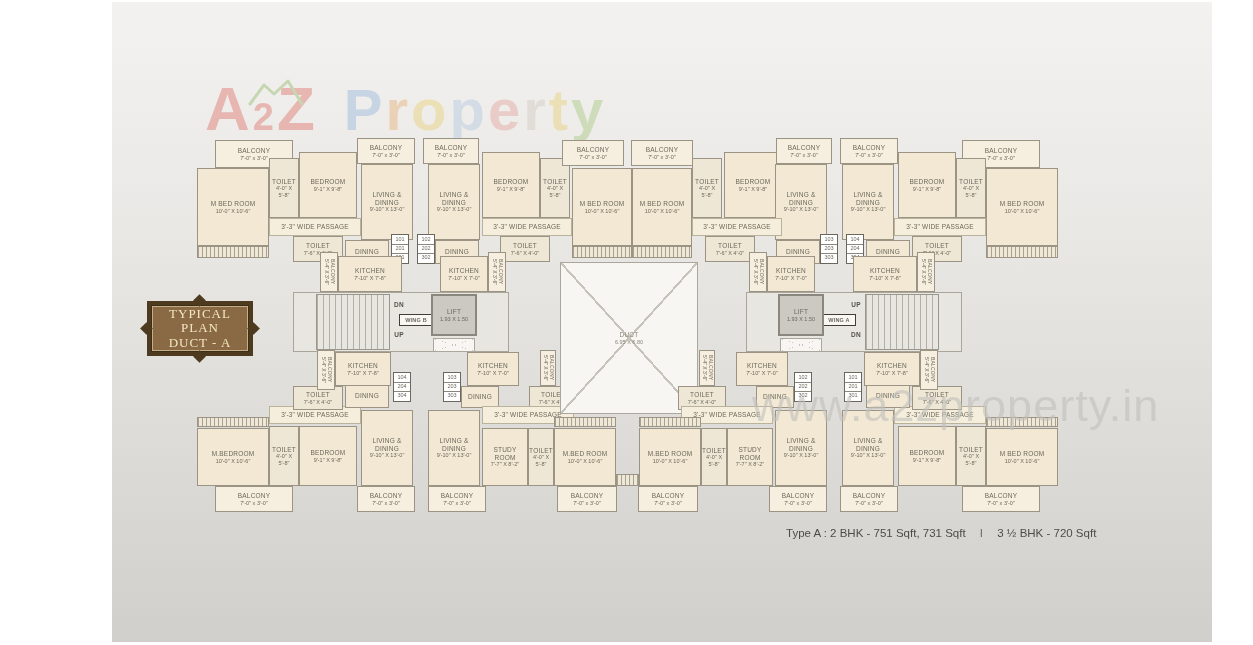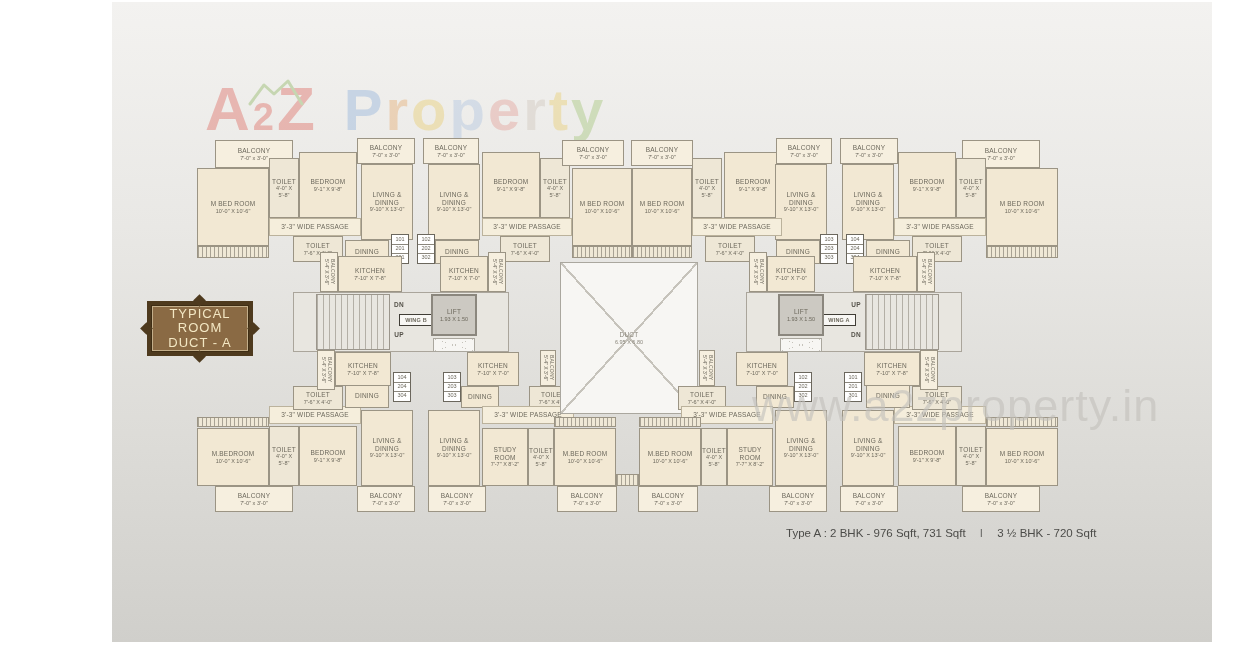--- a/index.html
+++ b/index.html
@@ -14,21 +14,21 @@
   .logo span{display:inline-block;vertical-align:baseline;}
   .logo svg{position:absolute;left:42px;top:0px;}
   
   .watermark{position:absolute;left:752px;top:380px;font-size:45px;color:#c3c1bc;
     opacity:.62;letter-spacing:1px;z-index:40;pointer-events:none;}
   
   .badge{position:absolute;left:147px;top:301px;width:98px;height:47px;
     background:#8a6a44;border:4px solid #4e3a1e;
     box-shadow:inset 0 0 0 1px #3f2d14, inset 0 0 0 2px rgba(242,230,197,.55);
     display:flex;flex-direction:column;align-items:center;justify-content:center;z-index:30;}
-  .badge .bl{font-family:Liberation Sans, sans-serif;font-size:13px;letter-spacing:1px;
+  .badge .bl{font-family:Liberation Serif, serif;font-size:13px;letter-spacing:1px;
     color:#f3e7c3;line-height:1.08;text-align:center;}
   .diamond{position:absolute;width:9px;height:9px;background:#4e3a1e;transform:rotate(45deg);}
   .diamond.dt{left:50%;top:-9px;margin-left:-5px;}
   .diamond.db{left:50%;bottom:-9px;margin-left:-5px;}
   .diamond.dl{left:-9px;top:50%;margin-top:-5px;}
   .diamond.dr{right:-9px;top:50%;margin-top:-5px;}
   
   .caption{position:absolute;left:786px;top:527px;font-size:11.5px;color:#4c4c49;z-index:30;white-space:nowrap;}
   .caption .sep{margin:0 11px;color:#6b6b68;}
   
@@ -76,21 +76,21 @@
   </div>
 
   <div class="watermark">www.a2zproperty.in</div>
 
   <div class="badge">
     <div class="diamond dt"></div>
     <div class="diamond db"></div>
     <div class="diamond dl"></div>
     <div class="diamond dr"></div>
     <div class="bl">TYPICAL</div>
-    <div class="bl">ROOM</div>
+    <div class="bl">PLAN</div>
     <div class="bl">DUCT - A</div>
   </div>
 
   <div class="plan">
       <div class="room b" style="left: 20px; top: 2px; width: 78px; height: 28px;">
         <div class="rname">BALCONY</div>
         <div class="rdims">7'-0" x 3'-0"</div>
       </div>
       <div class="room r" style="left: 2px; top: 30px; width: 72px; height: 78px;">
         <div class="rname">M BED ROOM</div>
@@ -505,17 +505,17 @@
         <div class="rname">KITCHEN</div>
         <div class="rdims">7'-10" X 7'-8"</div>
       </div>
       <div class="room b vt" style="left: 725px; top: 212px; width: 18px; height: 40px;">
         <div class="rname">BALCONY</div>
         <div class="rdims">5'-4" X 3'-6"</div>
       </div>
     </div>
 
   <div class="caption">
-    <span>Type A : 2 BHK - 976 Sqft, 731 Sqft</span>
+    <span>Type A : 2 BHK - 751 Sqft, 731 Sqft</span>
     <span class="sep">I</span>
     <span>3 ½ BHK - 720 Sqft</span>
   </div>
 </div>
 
 </body></html>

